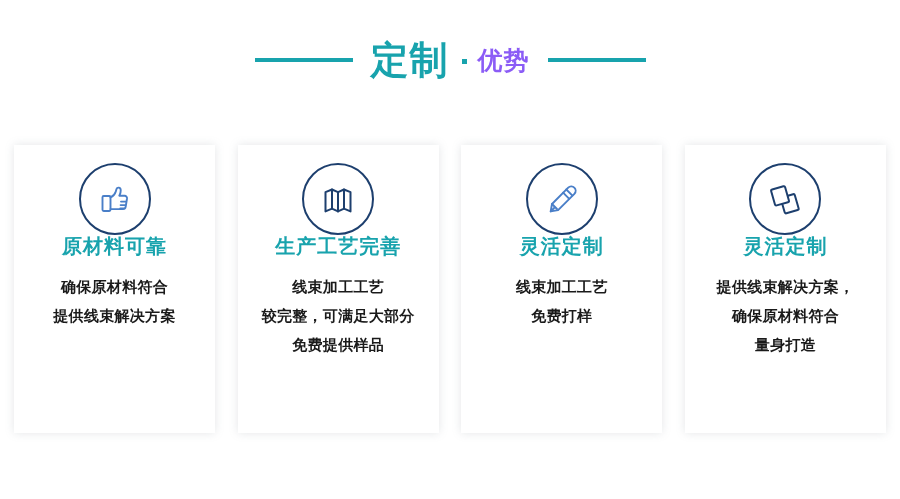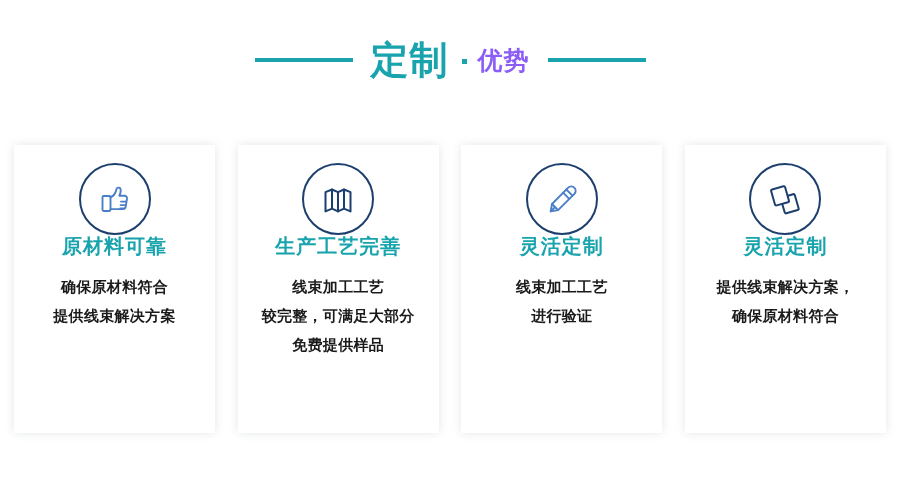--- a/index.html
+++ b/index.html
@@ -172,31 +172,32 @@
         <path d="M26.2 8.6c1.9-1.9 4.6-1.4 6.1.1 1.5 1.5 2 4.2.1 6.1L16.1 31.1l-7.4 1.3 1.3-7.4z"></path>
         <path d="M10 25 15 30"></path>
         <path d="M24.3 10.5l5.9 5.9"></path>
         <path d="M21.1 13.7l5.9 5.9"></path>
         <path d="M8.7 32.4 12.1 29"></path>
       </svg>
     </div>
     <div class="card-title">灵活定制</div>
     <div class="card-body">
       <span class="line">线束加工工艺</span>
-      <span class="line">进行验证</span>
+      <span class="line">免费打样</span>
     </div>
   </div>
 
   <div class="card">
     <div class="icon-circle">
       <svg width="40" height="40" viewBox="0 0 40 40" fill="none" stroke="#1d3f6e" stroke-width="2" stroke-linejoin="round" stroke-linecap="round">
         <rect x="17.5" y="16.5" width="14.5" height="16.5" rx="1.4" transform="rotate(-16 24.75 24.75)"></rect>
         <rect x="7.8" y="8.6" width="14.5" height="16.5" rx="1.4" transform="rotate(-16 15.05 16.85)" fill="#ffffff"></rect>
       </svg>
     </div>
     <div class="card-title">灵活定制</div>
     <div class="card-body">
       <span class="line">提供线束解决方案，</span>
       <span class="line">确保原材料符合</span>
+      <span class="line">量身打造</span>
     </div>
   </div>
 
 </div>
 
 </body></html>

